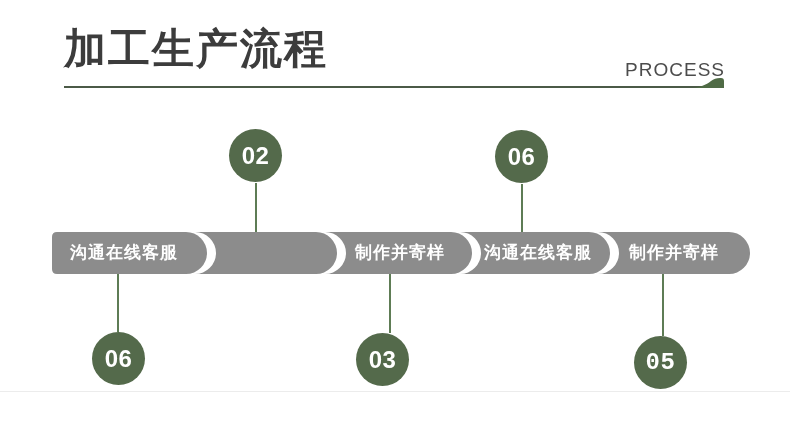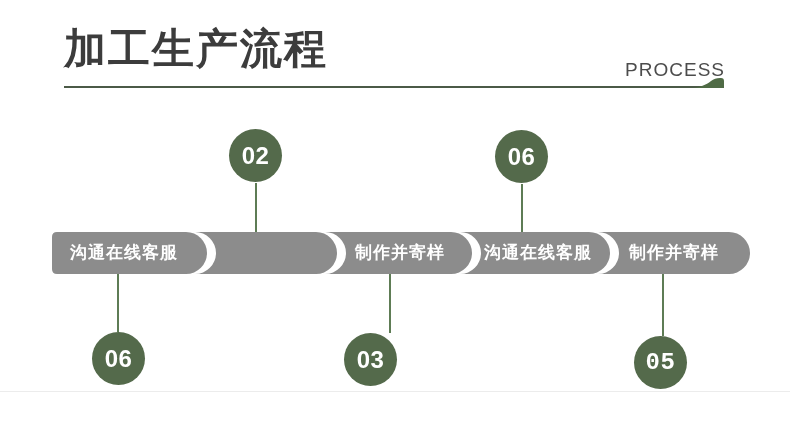--- a/index.html
+++ b/index.html
@@ -64,18 +64,18 @@
   <div class="bar-label" style="left:674px;">制作并寄样</div>
 
   <div class="connector" style="left:117px;top:274px;height:58px;"></div>
   <div class="connector" style="left:255px;top:183px;height:49px;"></div>
   <div class="connector" style="left:389px;top:274px;height:59px;"></div>
   <div class="connector" style="left:521px;top:184px;height:48px;"></div>
   <div class="connector" style="left:662px;top:274px;height:62px;"></div>
 
   <div class="step-circle" style="left:92px;top:332px;">06</div>
   <div class="step-circle" style="left:229px;top:129px;">02</div>
-  <div class="step-circle" style="left:344px;top:333px;">03</div>
+  <div class="step-circle" style="left:356px;top:333px;">03</div>
   <div class="step-circle" style="left:495px;top:130px;">06</div>
   <div class="step-circle" style="left:634px;top:336px;font-family:Liberation Mono, monospace;">05</div>
 
   <div class="baseline-rule"></div>
 </div>
 
 </body></html>

